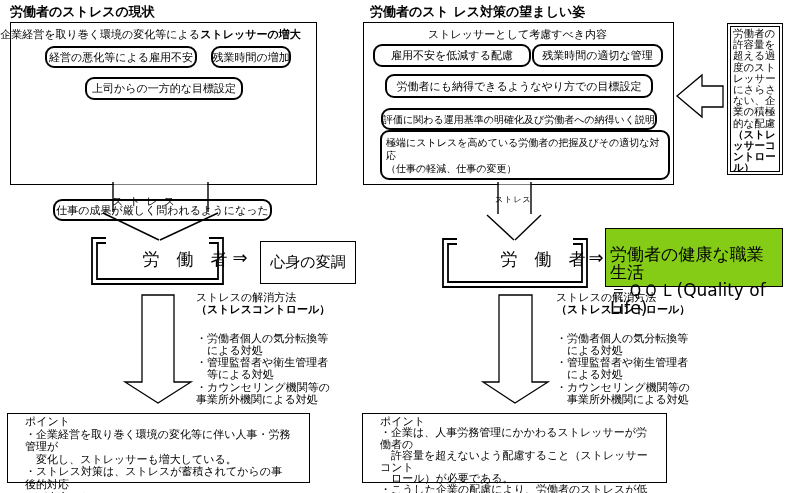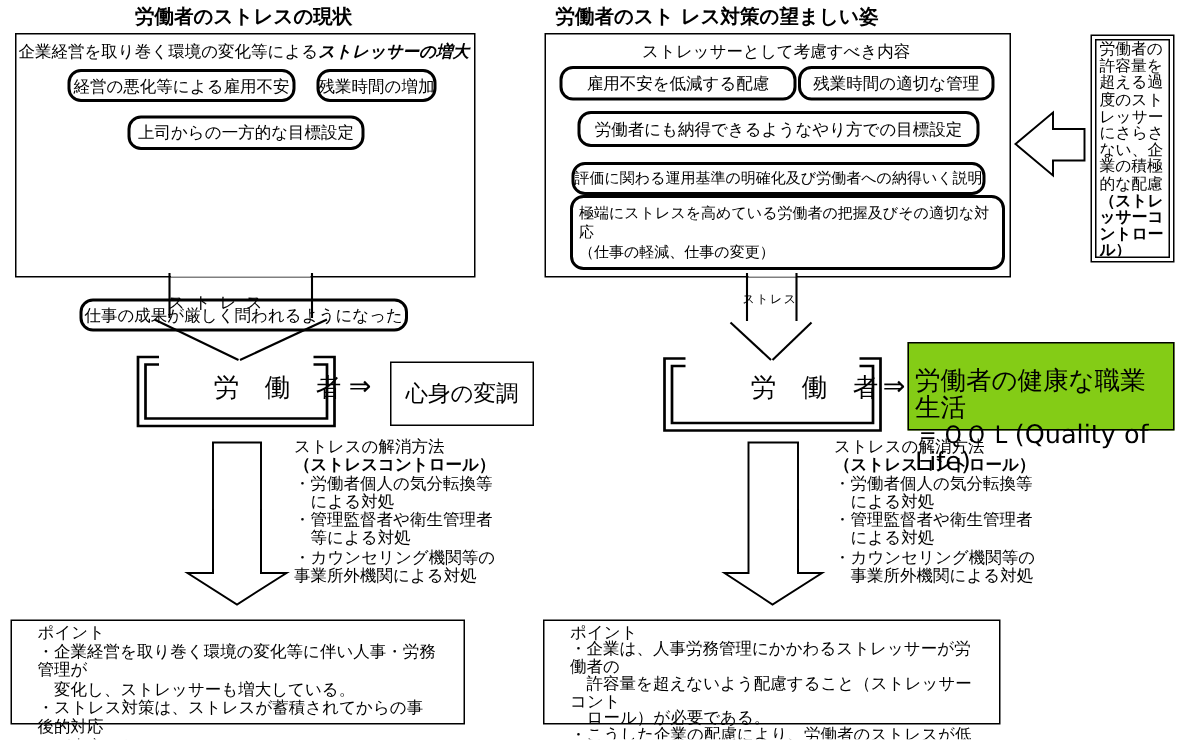--- a/index.html
+++ b/index.html
@@ -2,32 +2,32 @@
 <html><head>
 <meta charset="utf-8">
 <style>
   html,body{margin:0;padding:0;background:#fff;}
   #canvas{
     position:relative;width:788px;height:493px;background:#ffffff;
     font-family:"DejaVu Sans","Liberation Sans",sans-serif;color:#000;
     overflow:hidden;
   }
   .abs{position:absolute;}
-  .ttl{font-weight:bold;font-size:13px;text-align:center;line-height:17px;}
+  .ttl{font-weight:bold;font-size:13px;line-height:17px;}
   .mainbox{border:1.5px solid #000;background:#fff;}
   .boxhead{display:flex;justify-content:center;align-items:flex-start;font-size:11px;line-height:15px;white-space:nowrap;}
-  .boxhead .b{font-weight:bold;font-style:italic;}
+  .boxhead .b{font-weight:bold;}
   .ritem{
     border:2px solid #000;border-radius:9px;background:#fff;
     display:flex;align-items:center;justify-content:center;
     font-size:11px;line-height:13px;white-space:nowrap;
   }
   .ritem.small{font-size:10px;}
   .ritem.multiline{white-space:pre-line;justify-content:flex-start;padding:1px 4px;text-align:left;}
-  .pre{white-space:pre-line;}
+  .pre{white-space:pre-line;margin-top:16px;}
   .funlabel{font-size:11px;letter-spacing:6px;line-height:13px;white-space:nowrap;}
   .funlabel.sm{font-size:8px;letter-spacing:1px;}
   .worker{font-size:17px;line-height:20px;text-align:center;white-space:nowrap;padding-left:28px;}
   .implies{font-size:18px;line-height:22px;text-align:center;}
   .outcome{border:1.5px solid #000;display:flex;align-items:center;justify-content:center;font-size:15px;background:#fff;}
   .qolbox{border:1.5px solid #000;background:#84cc16;font-size:17px;line-height:18px;padding:16px 4px;white-space:pre-line;word-break:break-all;}
   .relief{font-size:11px;line-height:12.3px;}
   .relief .b{font-weight:bold;}
   .varrow-label{font-size:10.5px;line-height:12px;text-align:center;white-space:pre-line;}
   .pointbox{border:1px solid #000;background:#fff;font-size:11px;padding:2px 17px;}
@@ -41,21 +41,21 @@
   svg{position:absolute;left:0;top:0;pointer-events:none;}
 </style>
 </head>
 <body>
 
 <div id="canvas">
 
   <div class="abs ttl" style="left:10px;top:3px;width:305px;">労働者のストレスの現状</div>
 
   <div class="abs mainbox" style="left:10px;top:22px;width:305px;height:161px;"></div>
-  <div class="abs boxhead" style="left:12px;top:27px;width:301px;">
+  <div class="abs boxhead" style="left:0;top:27px;width:301px;">
     <span>企業経営を取り巻く環境の変化等による</span>
       <span class="b">ストレッサーの増大</span>
   </div>
   <div class="abs ritem" style="left:45px;top:46px;width:148px;height:18px;">経営の悪化等による雇用不安</div>
   <div class="abs ritem" style="left:211px;top:46px;width:76px;height:18px;">残業時間の増加</div>
   <div class="abs ritem" style="left:85px;top:77px;width:154px;height:19px;">上司からの一方的な目標設定</div>
   <div class="abs ritem" style="left:53px;top:151px;width:215px;height:18px;margin-top:48px;">仕事の成果が厳しく問われるようになった</div>
 
   <div class="abs funlabel" style="left:112px;top:195px;width:96px;">ストレス</div>
 

